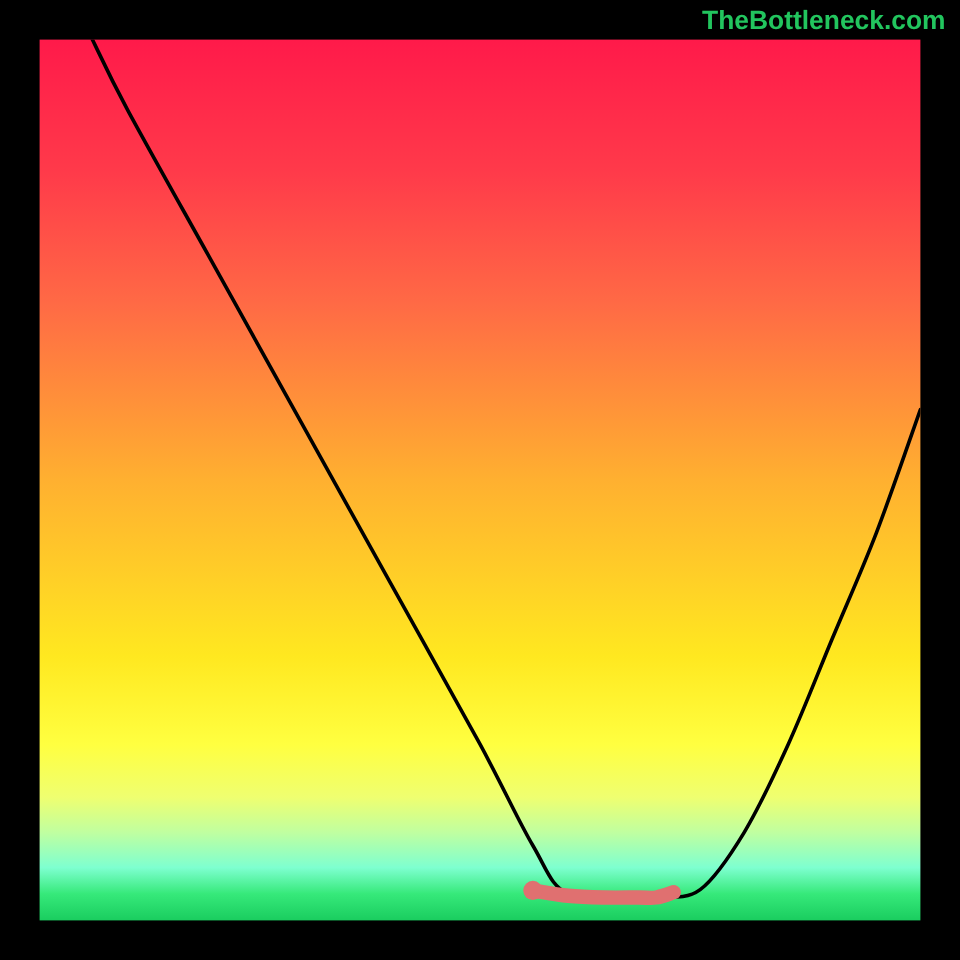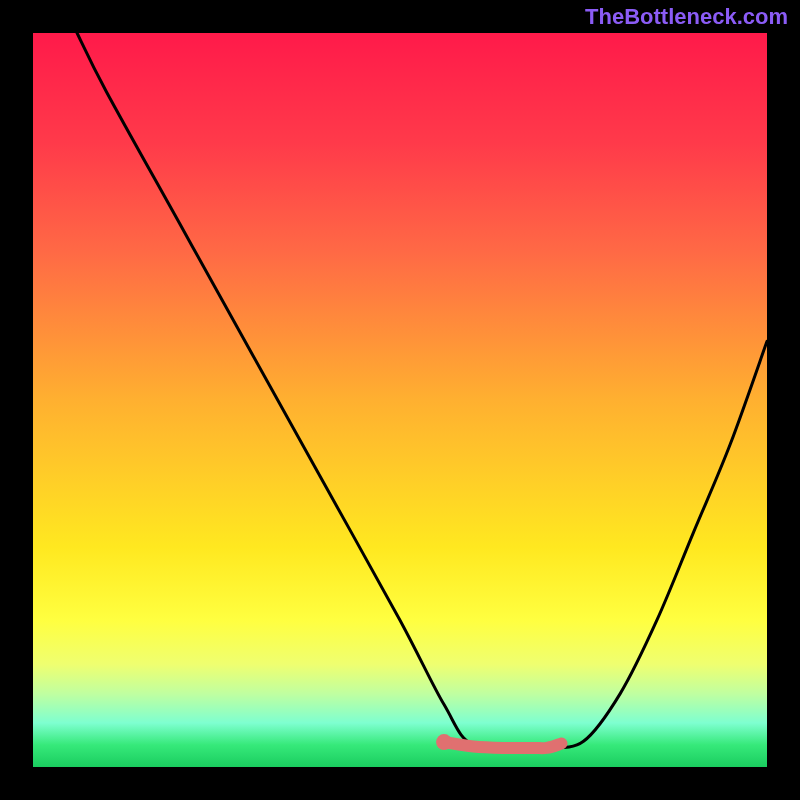--- a/index.html
+++ b/index.html
@@ -13,21 +13,21 @@
   }
   .container {
     position: relative;
     width: 800px;
     height: 800px;
   }
   .watermark {
     position: absolute;
     top: 4px;
     right: 12px;
-    color: #8b5cf6;
+    color: #22c55e;
     font-size: 22px;
     font-weight: bold;
     z-index: 10;
   }
   .plot-area {
     position: absolute;
     left: 33px;
     top: 33px;
     width: 734px;
     height: 734px;

